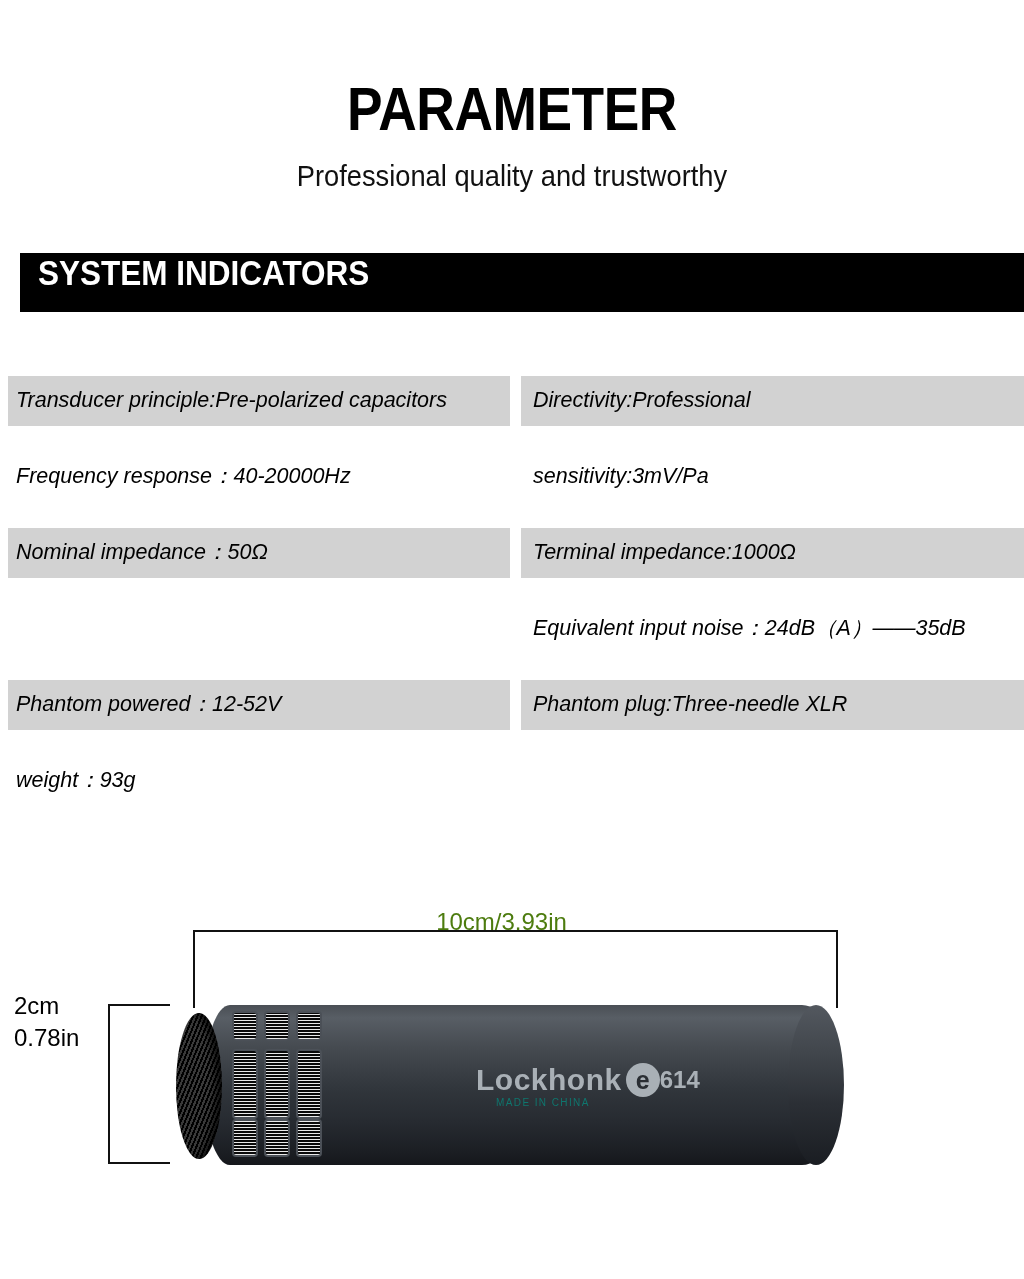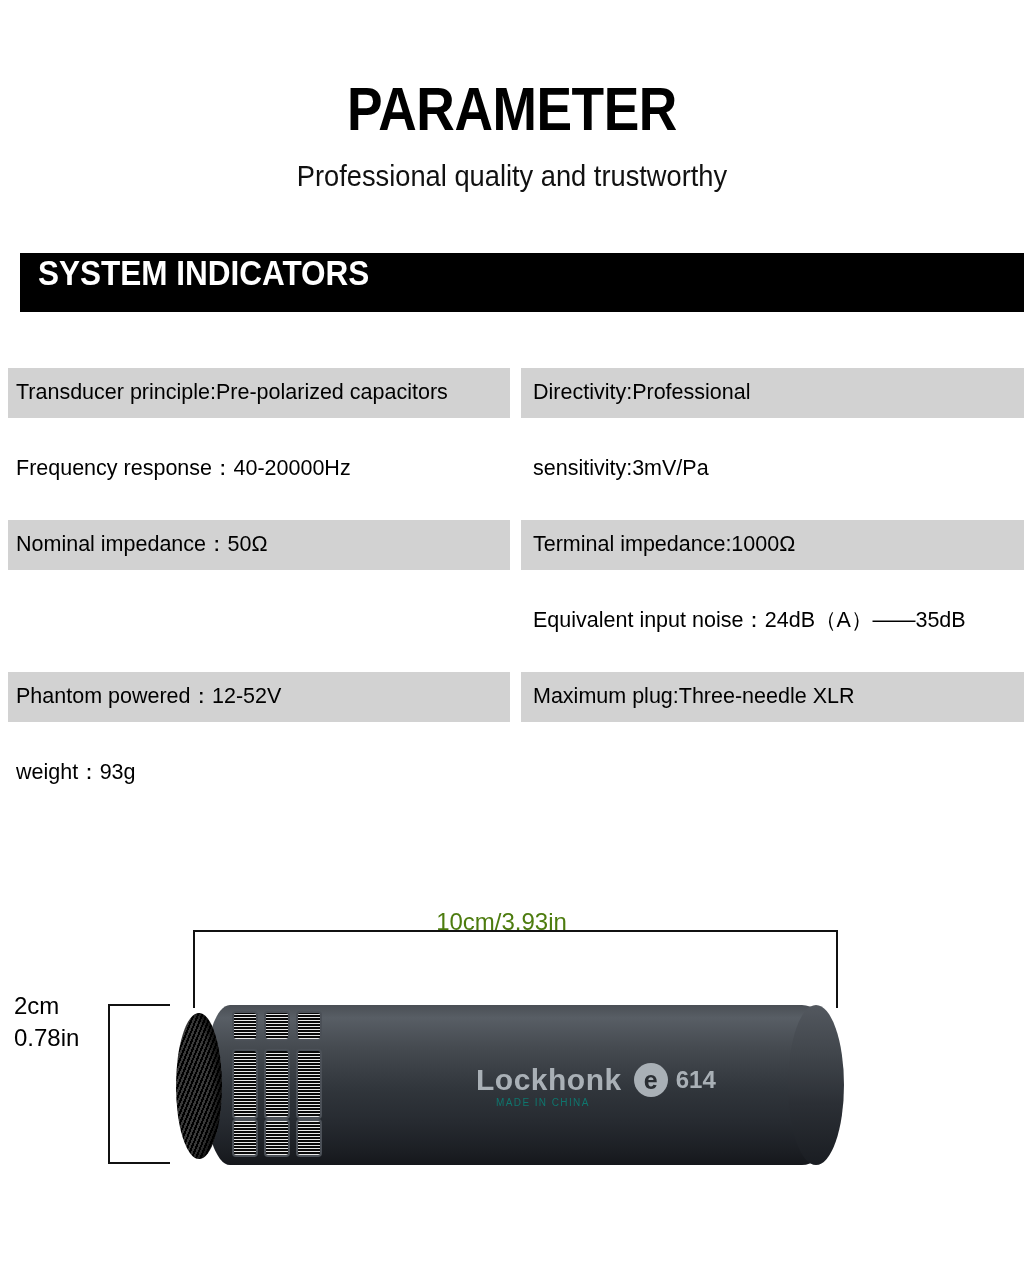--- a/index.html
+++ b/index.html
@@ -65,22 +65,23 @@
     padding-left: 20px;
     transform: scaleX(0.90);
     transform-origin: left center;
     white-space: nowrap;
   }
 
   
   .spec-table {
     position: absolute;
     left: 0;
-    top: 368px;
+    top: 376px;
     width: 1000px;
+    font-style: italic;
   }
   .spec-row {
     position: relative;
     height: 50px;
     margin-bottom: 26px;
   }
   .spec-cell {
     position: absolute;
     top: 0;
     height: 50px;
@@ -240,21 +241,21 @@
   .vent-group.top .vent { height: 26px; }
   .vent-group.mid .vent { height: 66px; }
   .vent-group.bot .vent { height: 34px; }
 
   .mic-brand {
     position: absolute;
     left: 300px;
     top: 58px;
     display: flex;
     align-items: center;
-    gap: 12px;
+    gap: 4px;
   }
   .brand-name {
     font-size: 30px;
     font-weight: bold;
     color: #a9b0b6;
     letter-spacing: 0.5px;
     line-height: 1;
     white-space: nowrap;
   }
   .brand-badge {
@@ -311,21 +312,21 @@
     </div>
     <div class="spec-row shaded">
       <div class="spec-cell col-left">Nominal impedance：50Ω</div>
       <div class="spec-cell col-right">Terminal impedance:1000Ω</div>
     </div>
     <div class="spec-row plain">
       <div class="spec-cell col-right">Equivalent input noise：24dB（A）——35dB</div>
     </div>
     <div class="spec-row shaded">
       <div class="spec-cell col-left">Phantom powered：12-52V</div>
-      <div class="spec-cell col-right">Maximum plug:Three-needle XLR</div>
+      <div class="spec-cell col-right">Phantom plug:Three-needle XLR</div>
     </div>
     <div class="spec-row plain">
       <div class="spec-cell col-left">weight：93g</div>
     </div>
   </div>
 
 <div class="product-figure">
 
   <div class="dim-top-label">10cm/3.93in</div>
   <div class="dim-top-bracket"></div>

